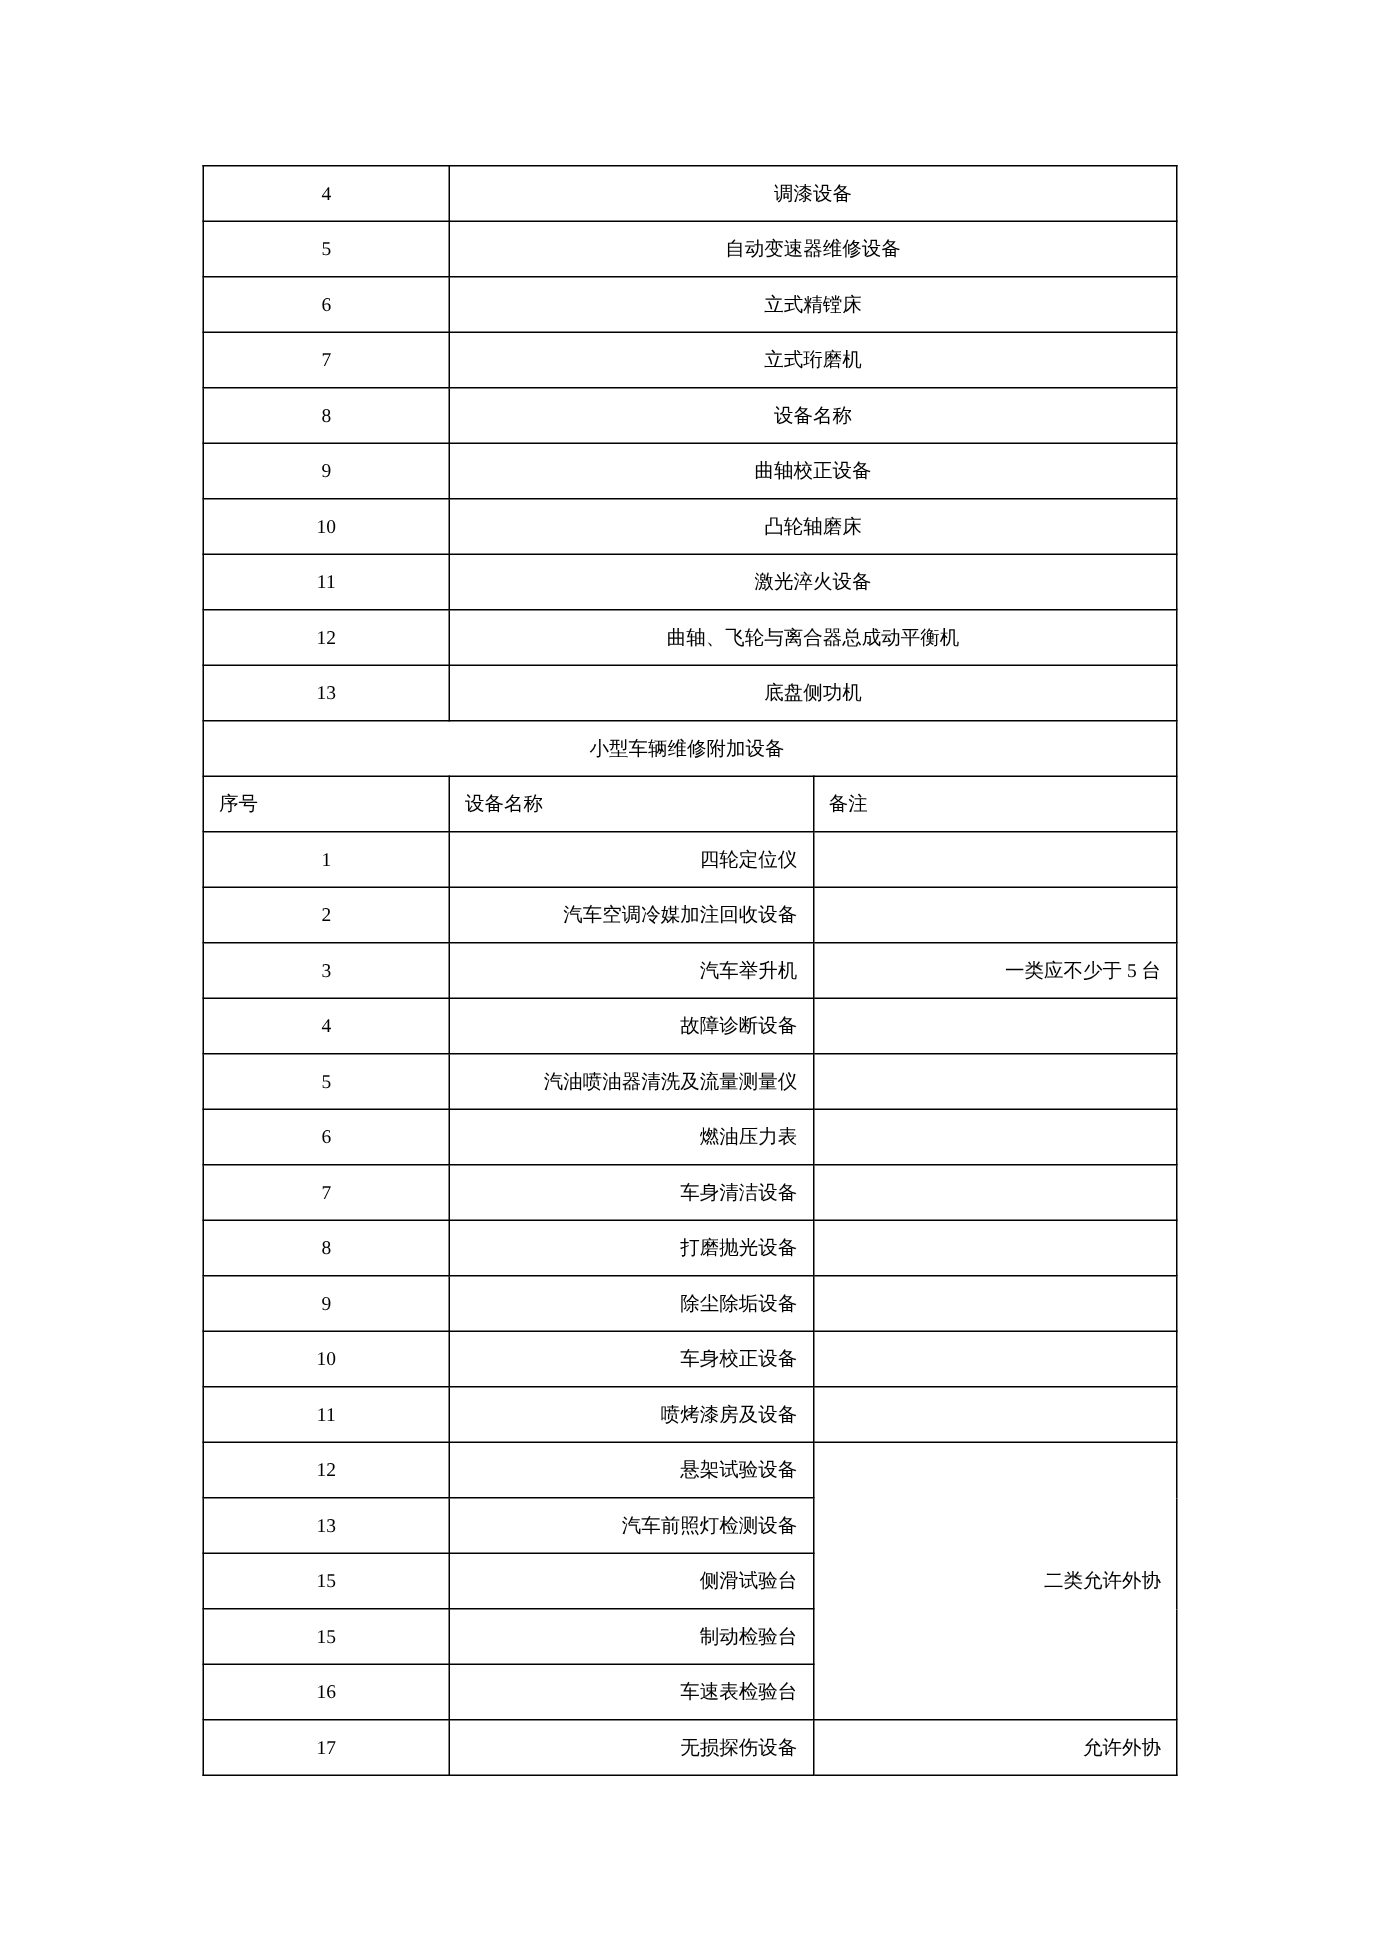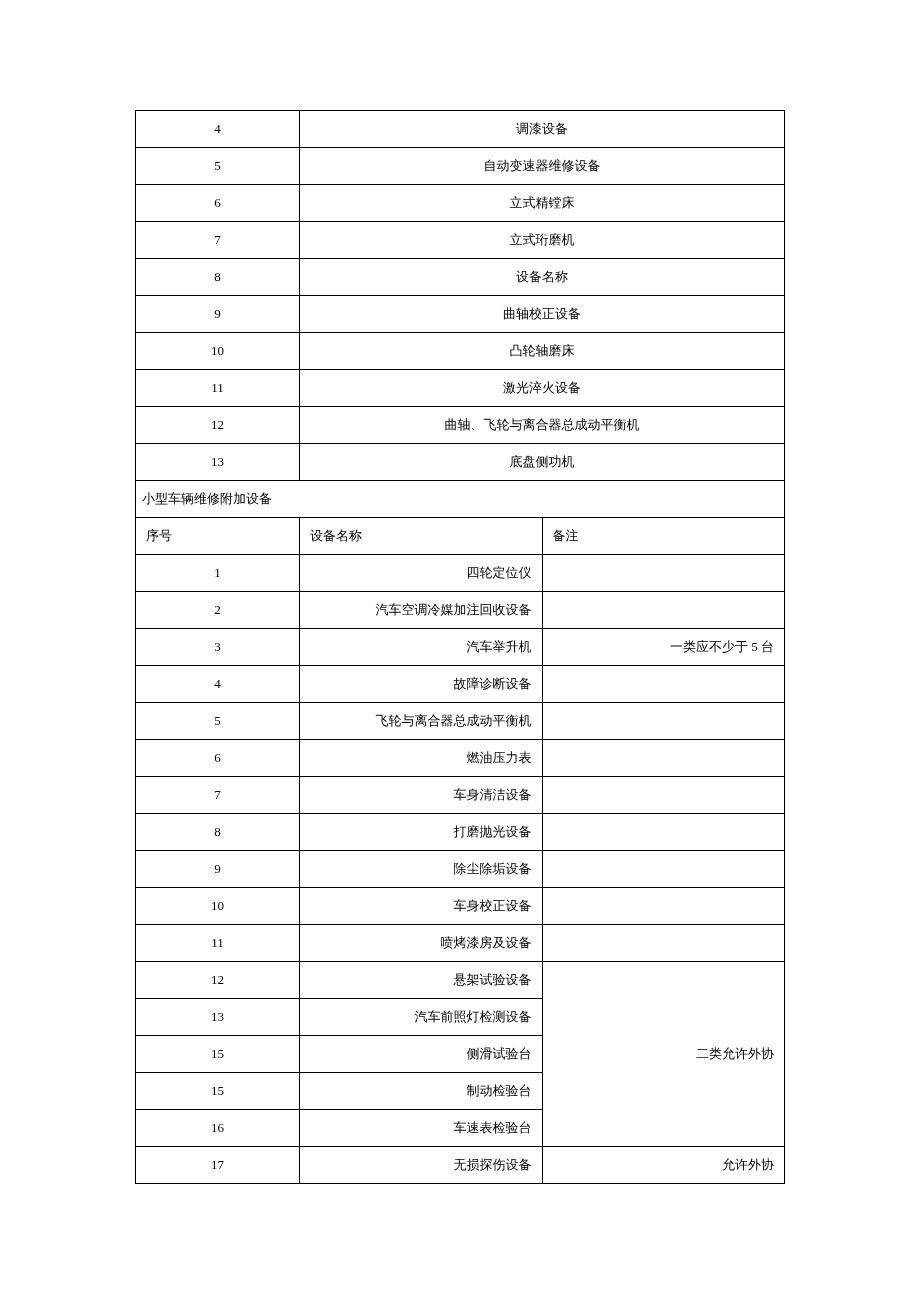--- a/index.html
+++ b/index.html
@@ -38,21 +38,21 @@
       text-align: right;
     }
     .col-note {
       text-align: right;
     }
     .col-wide {
       text-align: center;
       font-family: Liberation Serif, serif;
     }
     .section-header {
-      text-align: left;
+      text-align: center;
       padding-left: 6px;
     }
     .header-cell {
       text-align: left;
     }
   </style>
 </head>
 <body>
 
 <div class="page">
@@ -125,21 +125,21 @@
       <td class="col-name">汽车举升机</td>
       <td class="col-note">一类应不少于 5 台</td>
     </tr>
     <tr>
       <td class="col-num">4</td>
       <td class="col-name">故障诊断设备</td>
       <td class="col-note"></td>
     </tr>
     <tr>
       <td class="col-num">5</td>
-      <td class="col-name">飞轮与离合器总成动平衡机</td>
+      <td class="col-name">汽油喷油器清洗及流量测量仪</td>
       <td class="col-note"></td>
     </tr>
     <tr>
       <td class="col-num">6</td>
       <td class="col-name">燃油压力表</td>
       <td class="col-note"></td>
     </tr>
     <tr>
       <td class="col-num">7</td>
       <td class="col-name">车身清洁设备</td>

